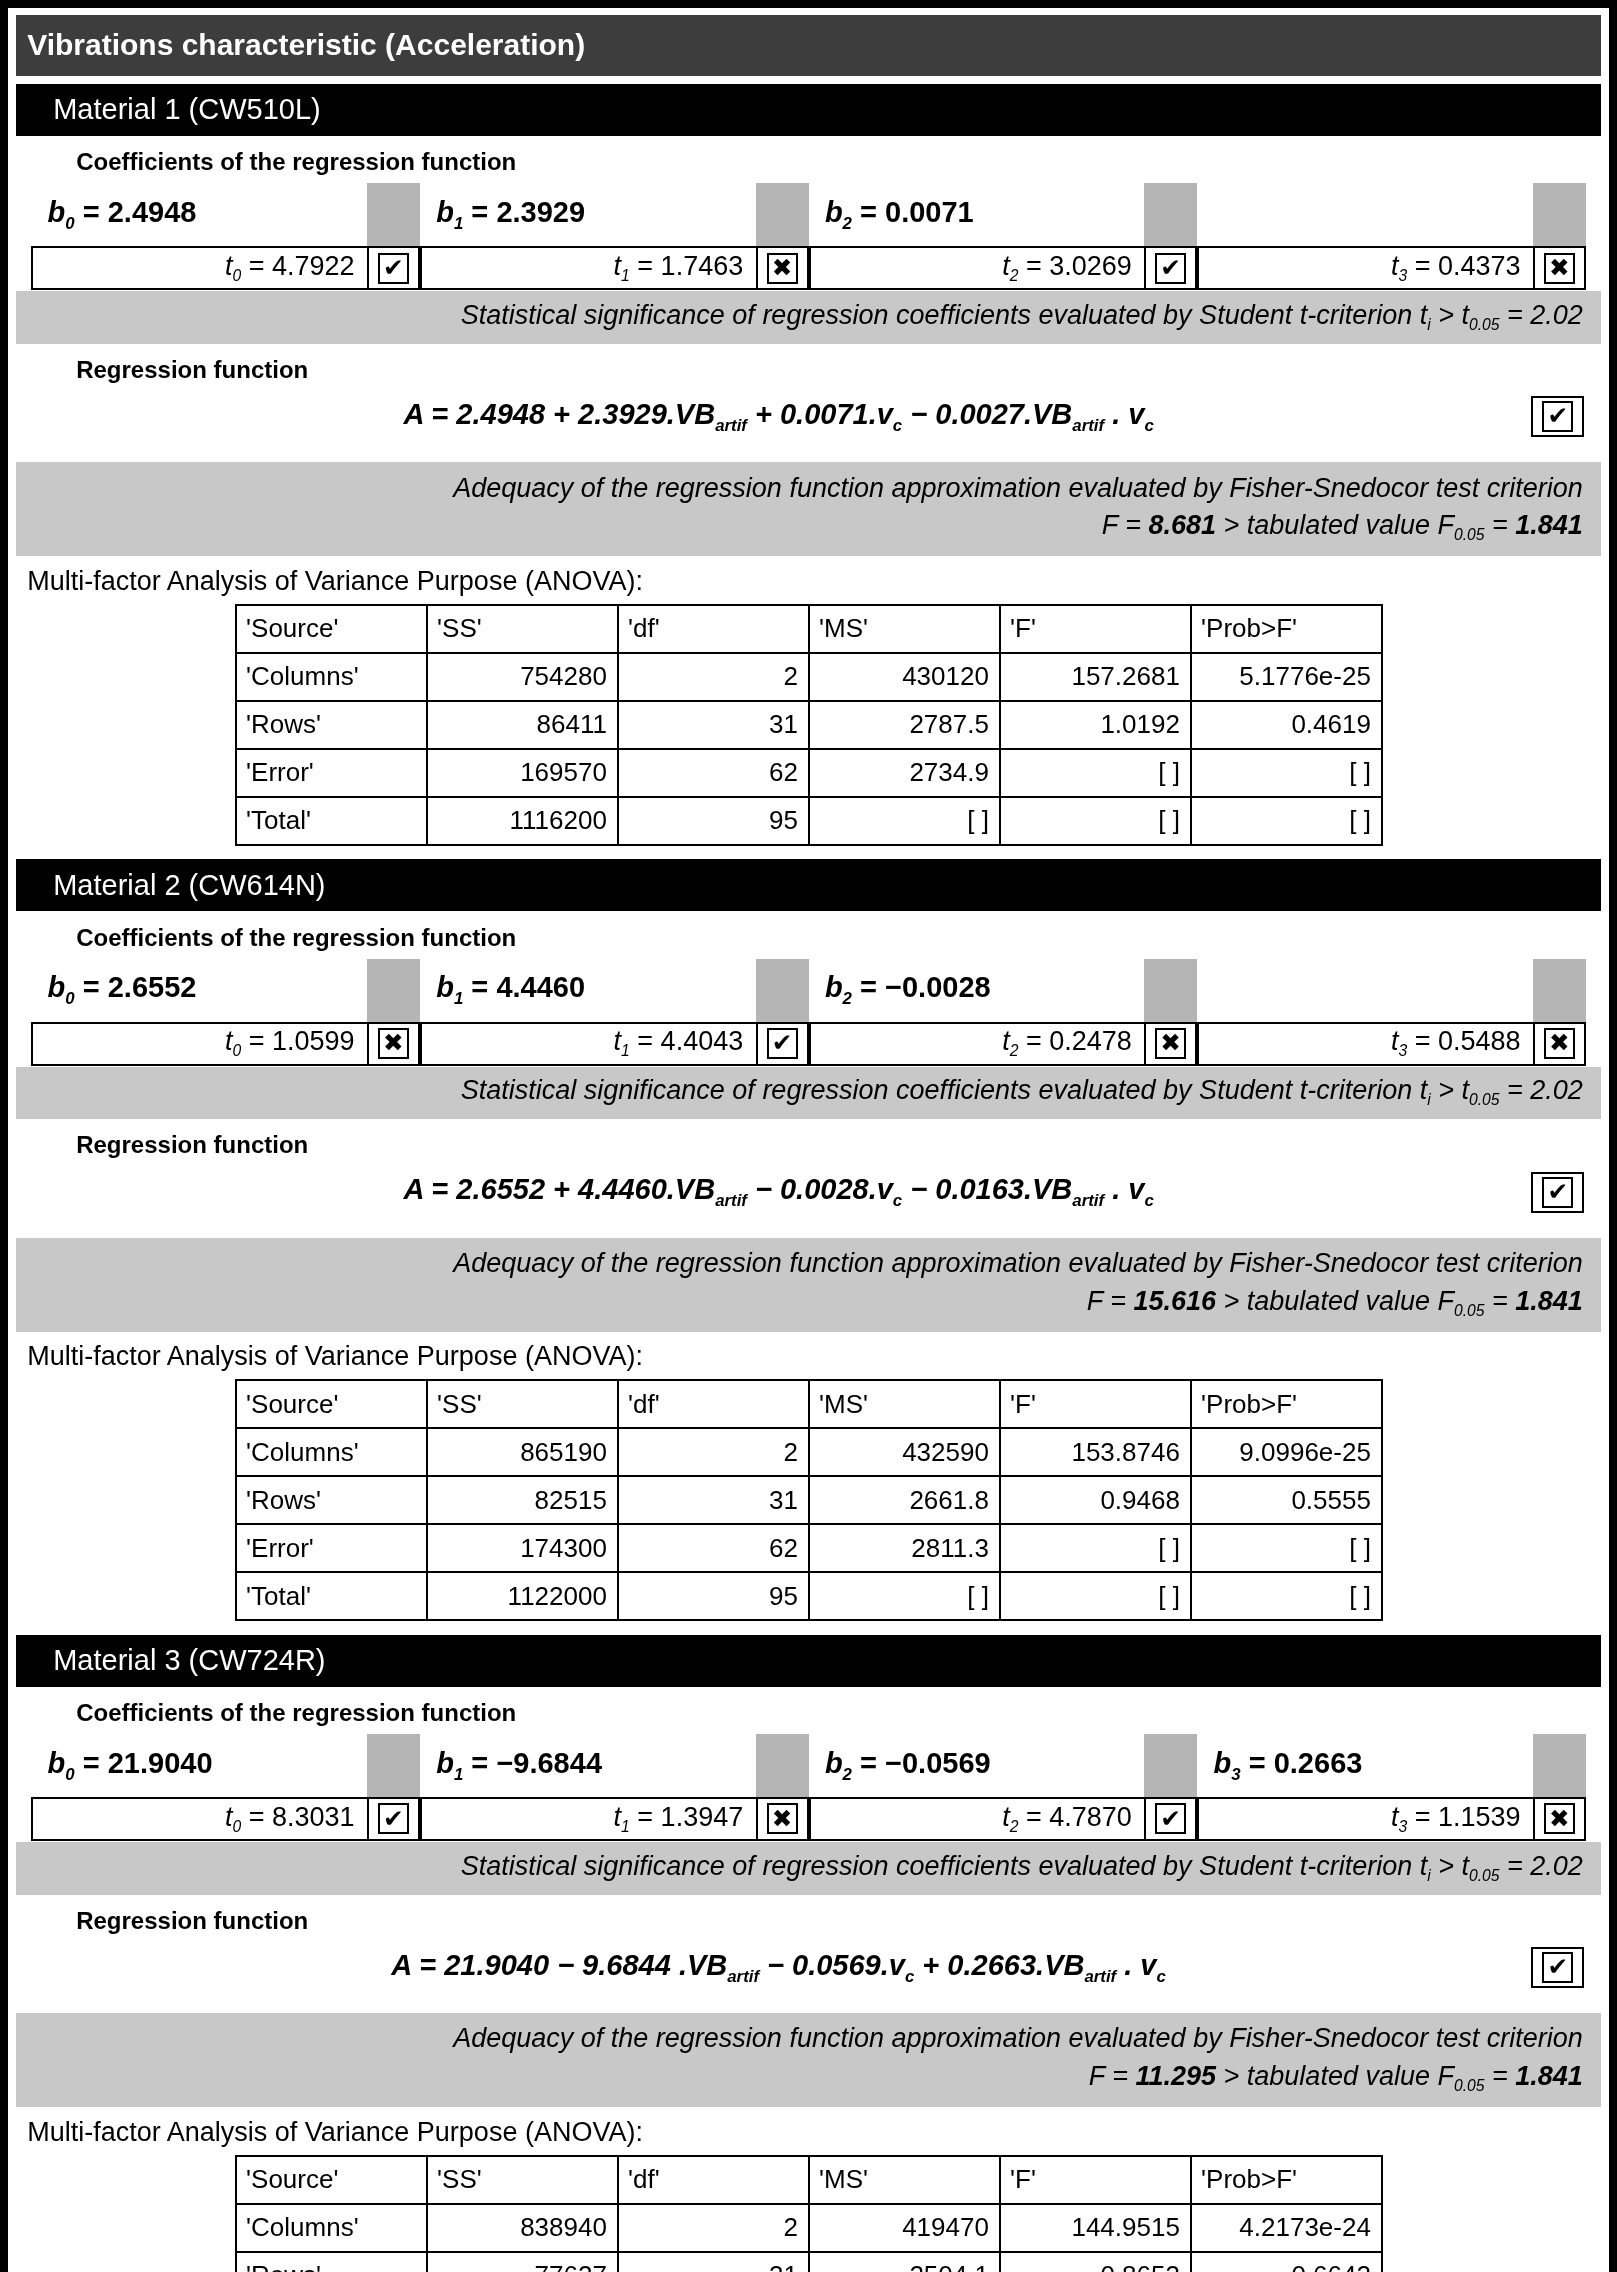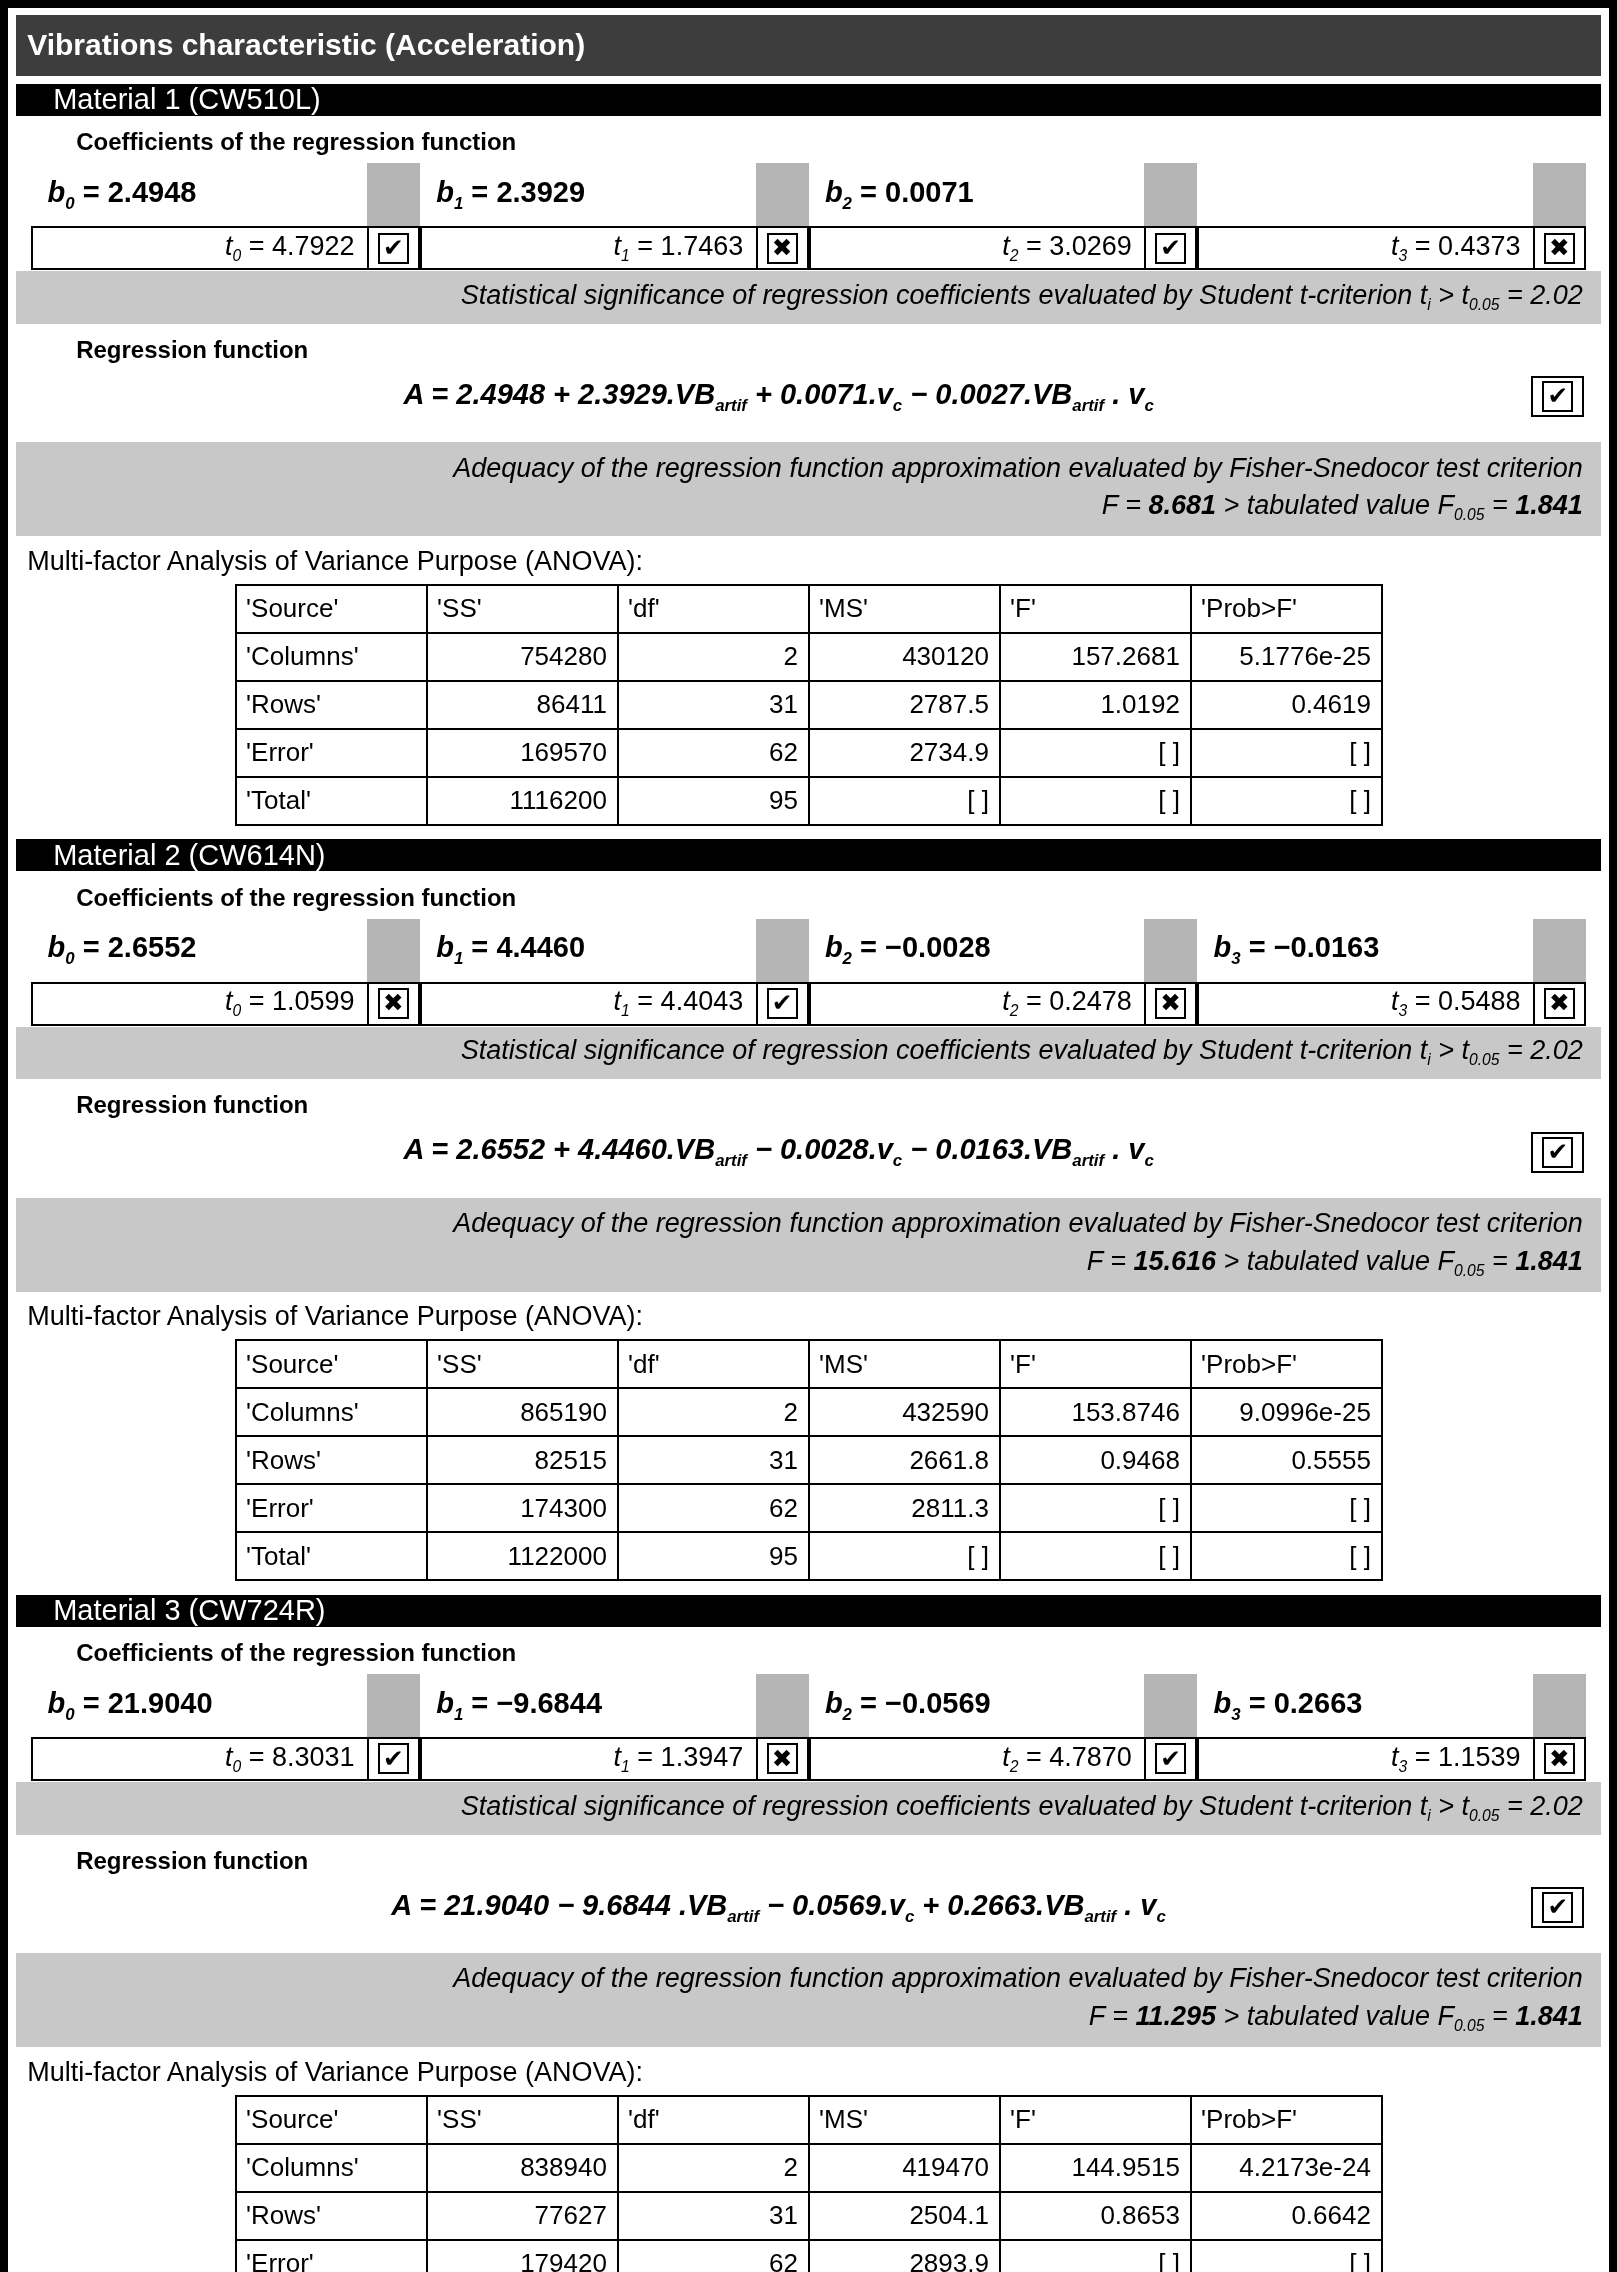--- a/index.html
+++ b/index.html
@@ -4,21 +4,21 @@
 <style>
   :root{
     --title-bar:#3d3d3d; --section-bar:#000000; --spacer-gray:#b5b5b5; --note-gray:#c8c8c8;
   }
   *{margin:0;padding:0;box-sizing:border-box;}
   html,body{background:#fff;}
   body{width:1617px;color:#000;font-family:"Liberation Sans","DejaVu Sans",sans-serif;}
   .frame{border:8.2px solid #000;padding:6.8px 8.2px 8.2px;background:#fff;}
   .title-bar{background:var(--title-bar);color:#fff;font-size:30px;font-weight:bold;height:61px;
     display:flex;align-items:center;padding-left:11px;}
-  .material-bar{background:var(--section-bar);color:#fff;font-size:29px;height:32px;
+  .material-bar{background:var(--section-bar);color:#fff;font-size:29px;height:52px;
     display:flex;align-items:center;padding-left:37px;margin-top:8.2px;}
   .heading{font-size:24px;font-weight:bold;padding:12.3px 0 6.8px 60px;}
   .coeff-grid{display:grid;grid-template-columns:repeat(4,1fr);padding:0 15px;}
   .coeff-group{display:grid;grid-template-columns:1fr 53px;grid-template-rows:63px 44px;}
   .b-cell{grid-column:1;grid-row:1;display:flex;align-items:center;padding-left:16.4px;
     font-size:29px;font-weight:bold;}
   .gray-box{grid-column:2;grid-row:1;background:var(--spacer-gray);}
   .t-cell{grid-column:1;grid-row:2;border:2.1px solid #000;border-right:none;display:flex;
     align-items:center;justify-content:flex-end;padding-right:12.3px;font-size:27px;background:#fff;}
   .cb-cell{grid-column:2;grid-row:2;border:2.1px solid #000;display:flex;align-items:center;
@@ -239,23 +239,20 @@
               <span class="run"><span class="it">t</span><sub class="it">2</sub><span> = </span><span>0.2478</span></span>
             </div>
         <div class="cb-cell">
               <span class="mark-box">
                 <span>✖</span>
               </span>
             </div>
       </div>
 
       <div class="coeff-group">
-        <div class="b-cell">
-              <span class="run"><span class="it">b</span><sub class="it">3</sub><span> = </span><span>−0.0163</span></span>
-            </div>
         <div class="gray-box"></div>
         <div class="t-cell">
               <span class="run"><span class="it">t</span><sub class="it">3</sub><span> = </span><span>0.5488</span></span>
             </div>
         <div class="cb-cell">
               <span class="mark-box">
                 <span>✖</span>
               </span>
             </div>
       </div>

